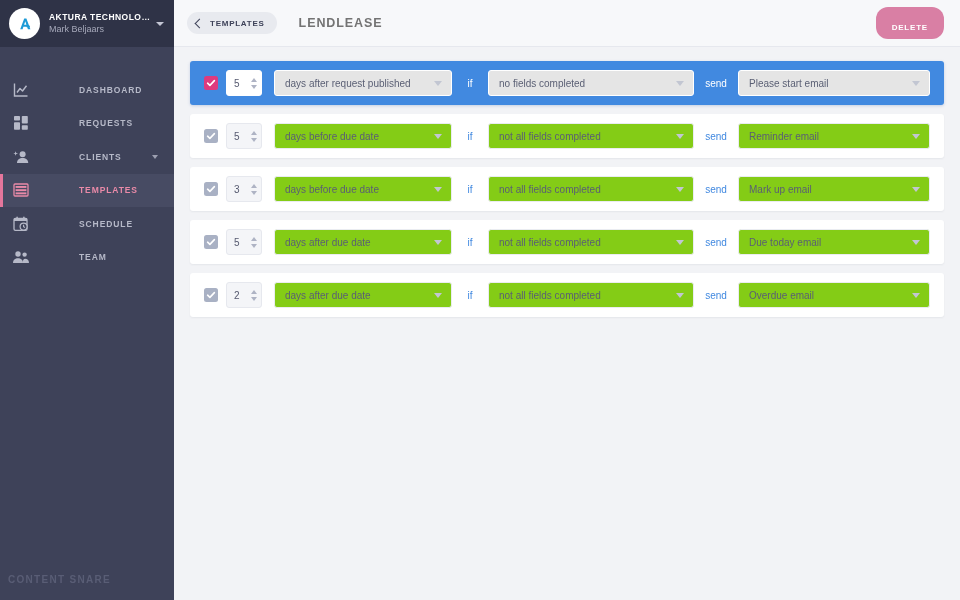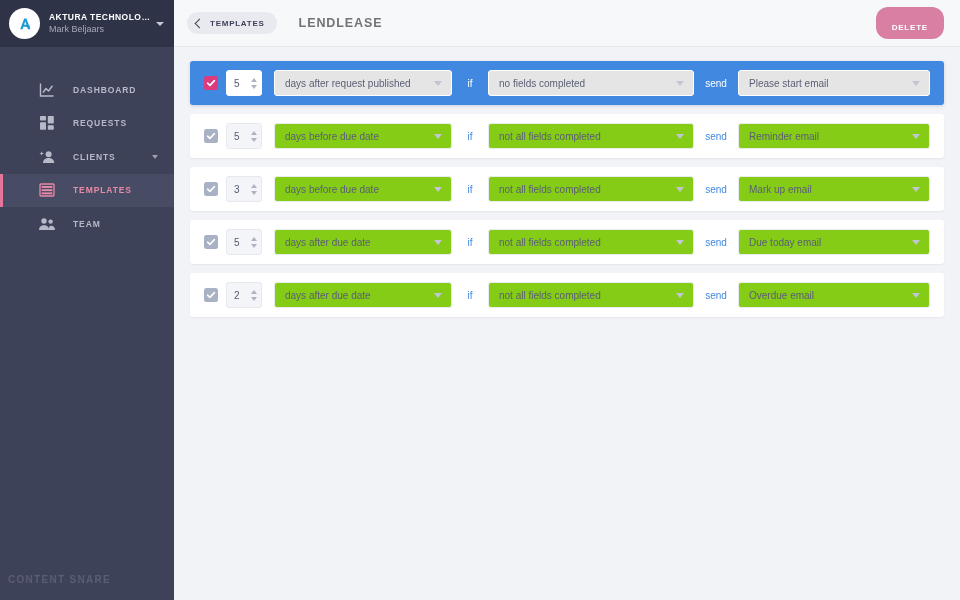--- a/index.html
+++ b/index.html
@@ -48,23 +48,24 @@
     border-left: 4px solid transparent;
     border-right: 4px solid transparent;
     border-top: 4.5px solid #c3c6d4;
     flex-shrink: 0;
   }
 
   .nav { margin-top: 26px; }
   .nav-item {
     height: 33.5px;
     display: flex; align-items: center;
-    padding-left: 38px;
+    padding-left: 12px;
     position: relative;
     cursor: pointer;
+    gap: 32px;
   }
   .nav-item + .nav-item { margin-top: 0; }
   .nav-icon {
     width: 18px; height: 18px;
     display: flex; align-items: center; justify-content: center;
     margin-right: 17px; flex-shrink: 0;
   }
   .nav-label {
     font-size: 8.5px; font-weight: bold;
     letter-spacing: 0.9px; color: #b6b9c8;
@@ -306,20 +307,33 @@
           <svg width="16" height="14" viewBox="0 0 16 14">
             <rect x="1" y="1" width="14" height="12" rx="1" fill="none" stroke="#e98aa8" stroke-width="1.3"></rect>
             <rect x="2.6" y="3" width="10.8" height="1.9" fill="#e98aa8"></rect>
             <rect x="2.6" y="6.2" width="10.8" height="1.9" fill="#e98aa8"></rect>
             <rect x="2.6" y="9.4" width="10.8" height="1.9" fill="#e98aa8"></rect>
           </svg>
         </span>
         <span class="nav-label">TEMPLATES</span>
       </div>
 
+      <div class="nav-item">
+        <span class="nav-icon">
+          <svg width="16" height="16" viewBox="0 0 16 16">
+            <rect x="1" y="2.4" width="13" height="12" rx="1.4" fill="none" stroke="#b6b9c8" stroke-width="1.3"></rect>
+            <rect x="1" y="2.4" width="13" height="2.6" fill="#b6b9c8"></rect>
+            <rect x="3.4" y="0.6" width="1.4" height="3" rx="0.6" fill="#b6b9c8"></rect>
+            <rect x="10.2" y="0.6" width="1.4" height="3" rx="0.6" fill="#b6b9c8"></rect>
+            <circle cx="10.6" cy="10.6" r="3.5" fill="#3e4259" stroke="#b6b9c8" stroke-width="1.2"></circle>
+            <path d="M10.6 8.8 L10.6 10.7 L12 11.4" stroke="#b6b9c8" stroke-width="1.1" fill="none"></path>
+          </svg>
+        </span>
+        <span class="nav-label">SCHEDULE</span>
+      </div>
 
       <div class="nav-item">
         <span class="nav-icon">
           <svg width="18" height="14" viewBox="0 0 18 14">
             <circle cx="6" cy="4" r="2.7" fill="#b6b9c8"></circle>
             <circle cx="12.6" cy="4.6" r="2.2" fill="#b6b9c8"></circle>
             <path d="M1 13 C1 9.7 3.2 8.2 6 8.2 C8.8 8.2 11 9.7 11 13 Z" fill="#b6b9c8"></path>
             <path d="M10.6 13 C10.6 10.4 11.4 8.8 13.2 8.8 C15.2 8.8 17 9.9 17 13 Z" fill="#b6b9c8"></path>
           </svg>
         </span>

